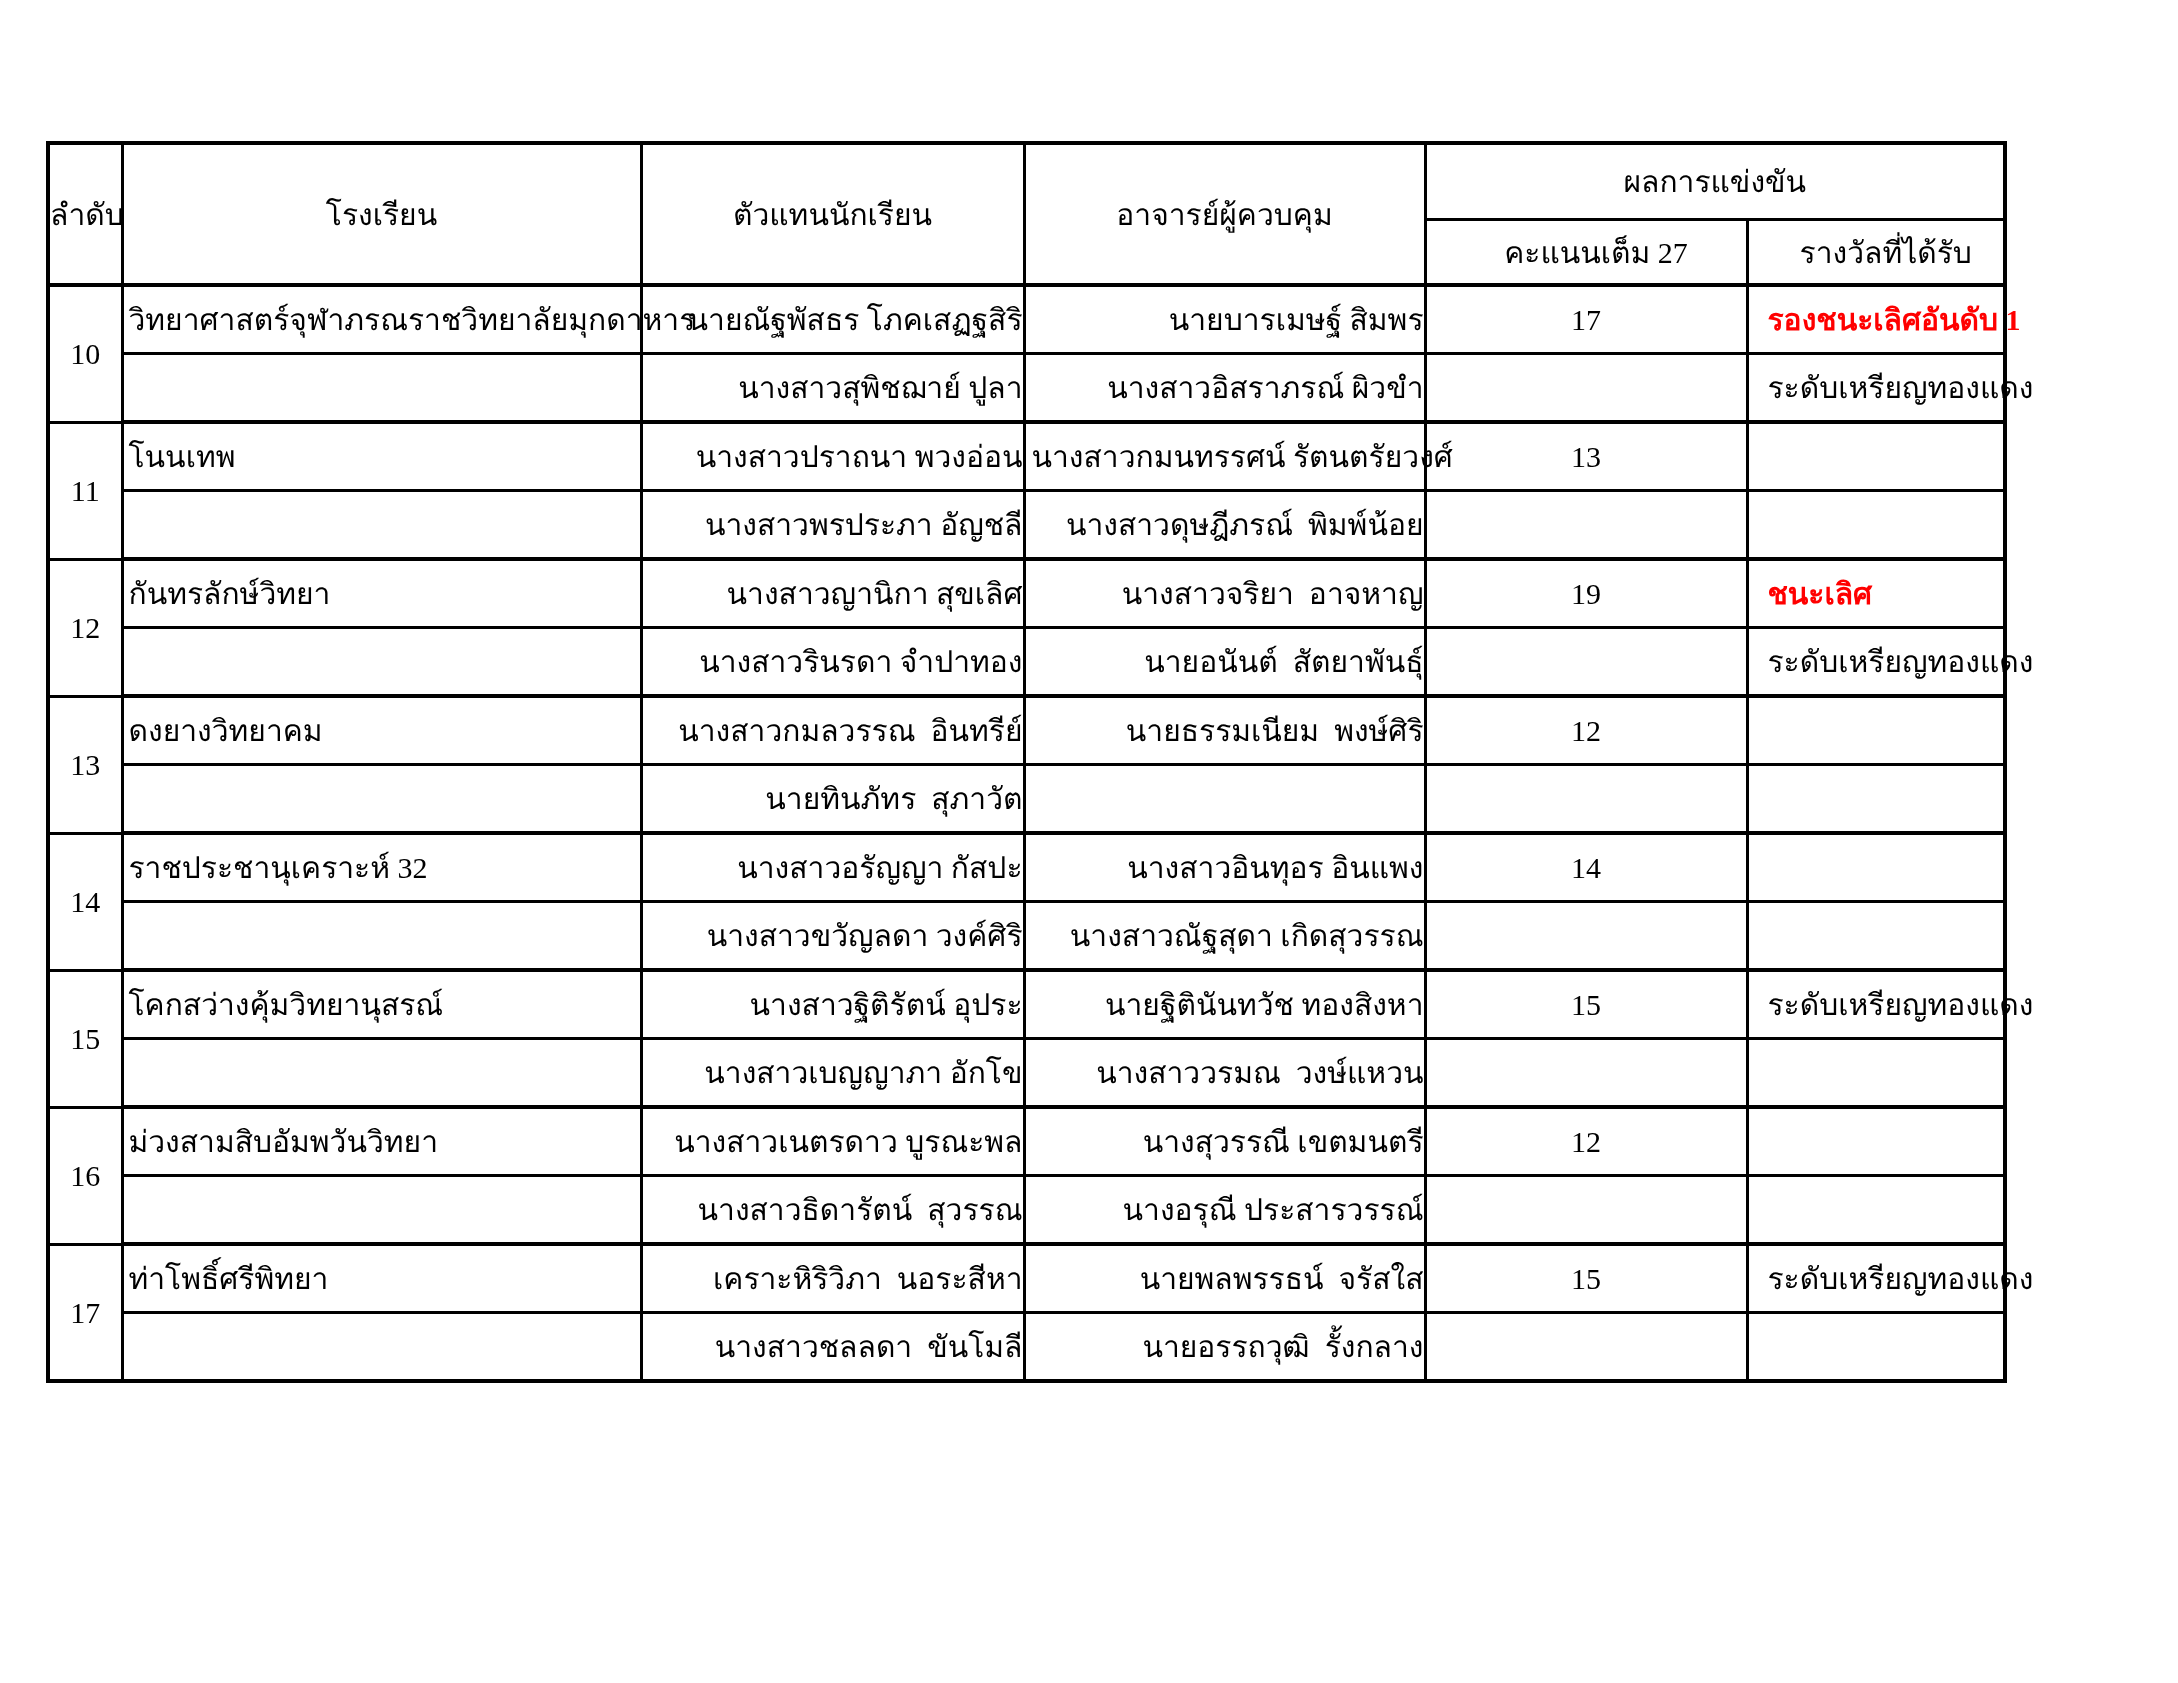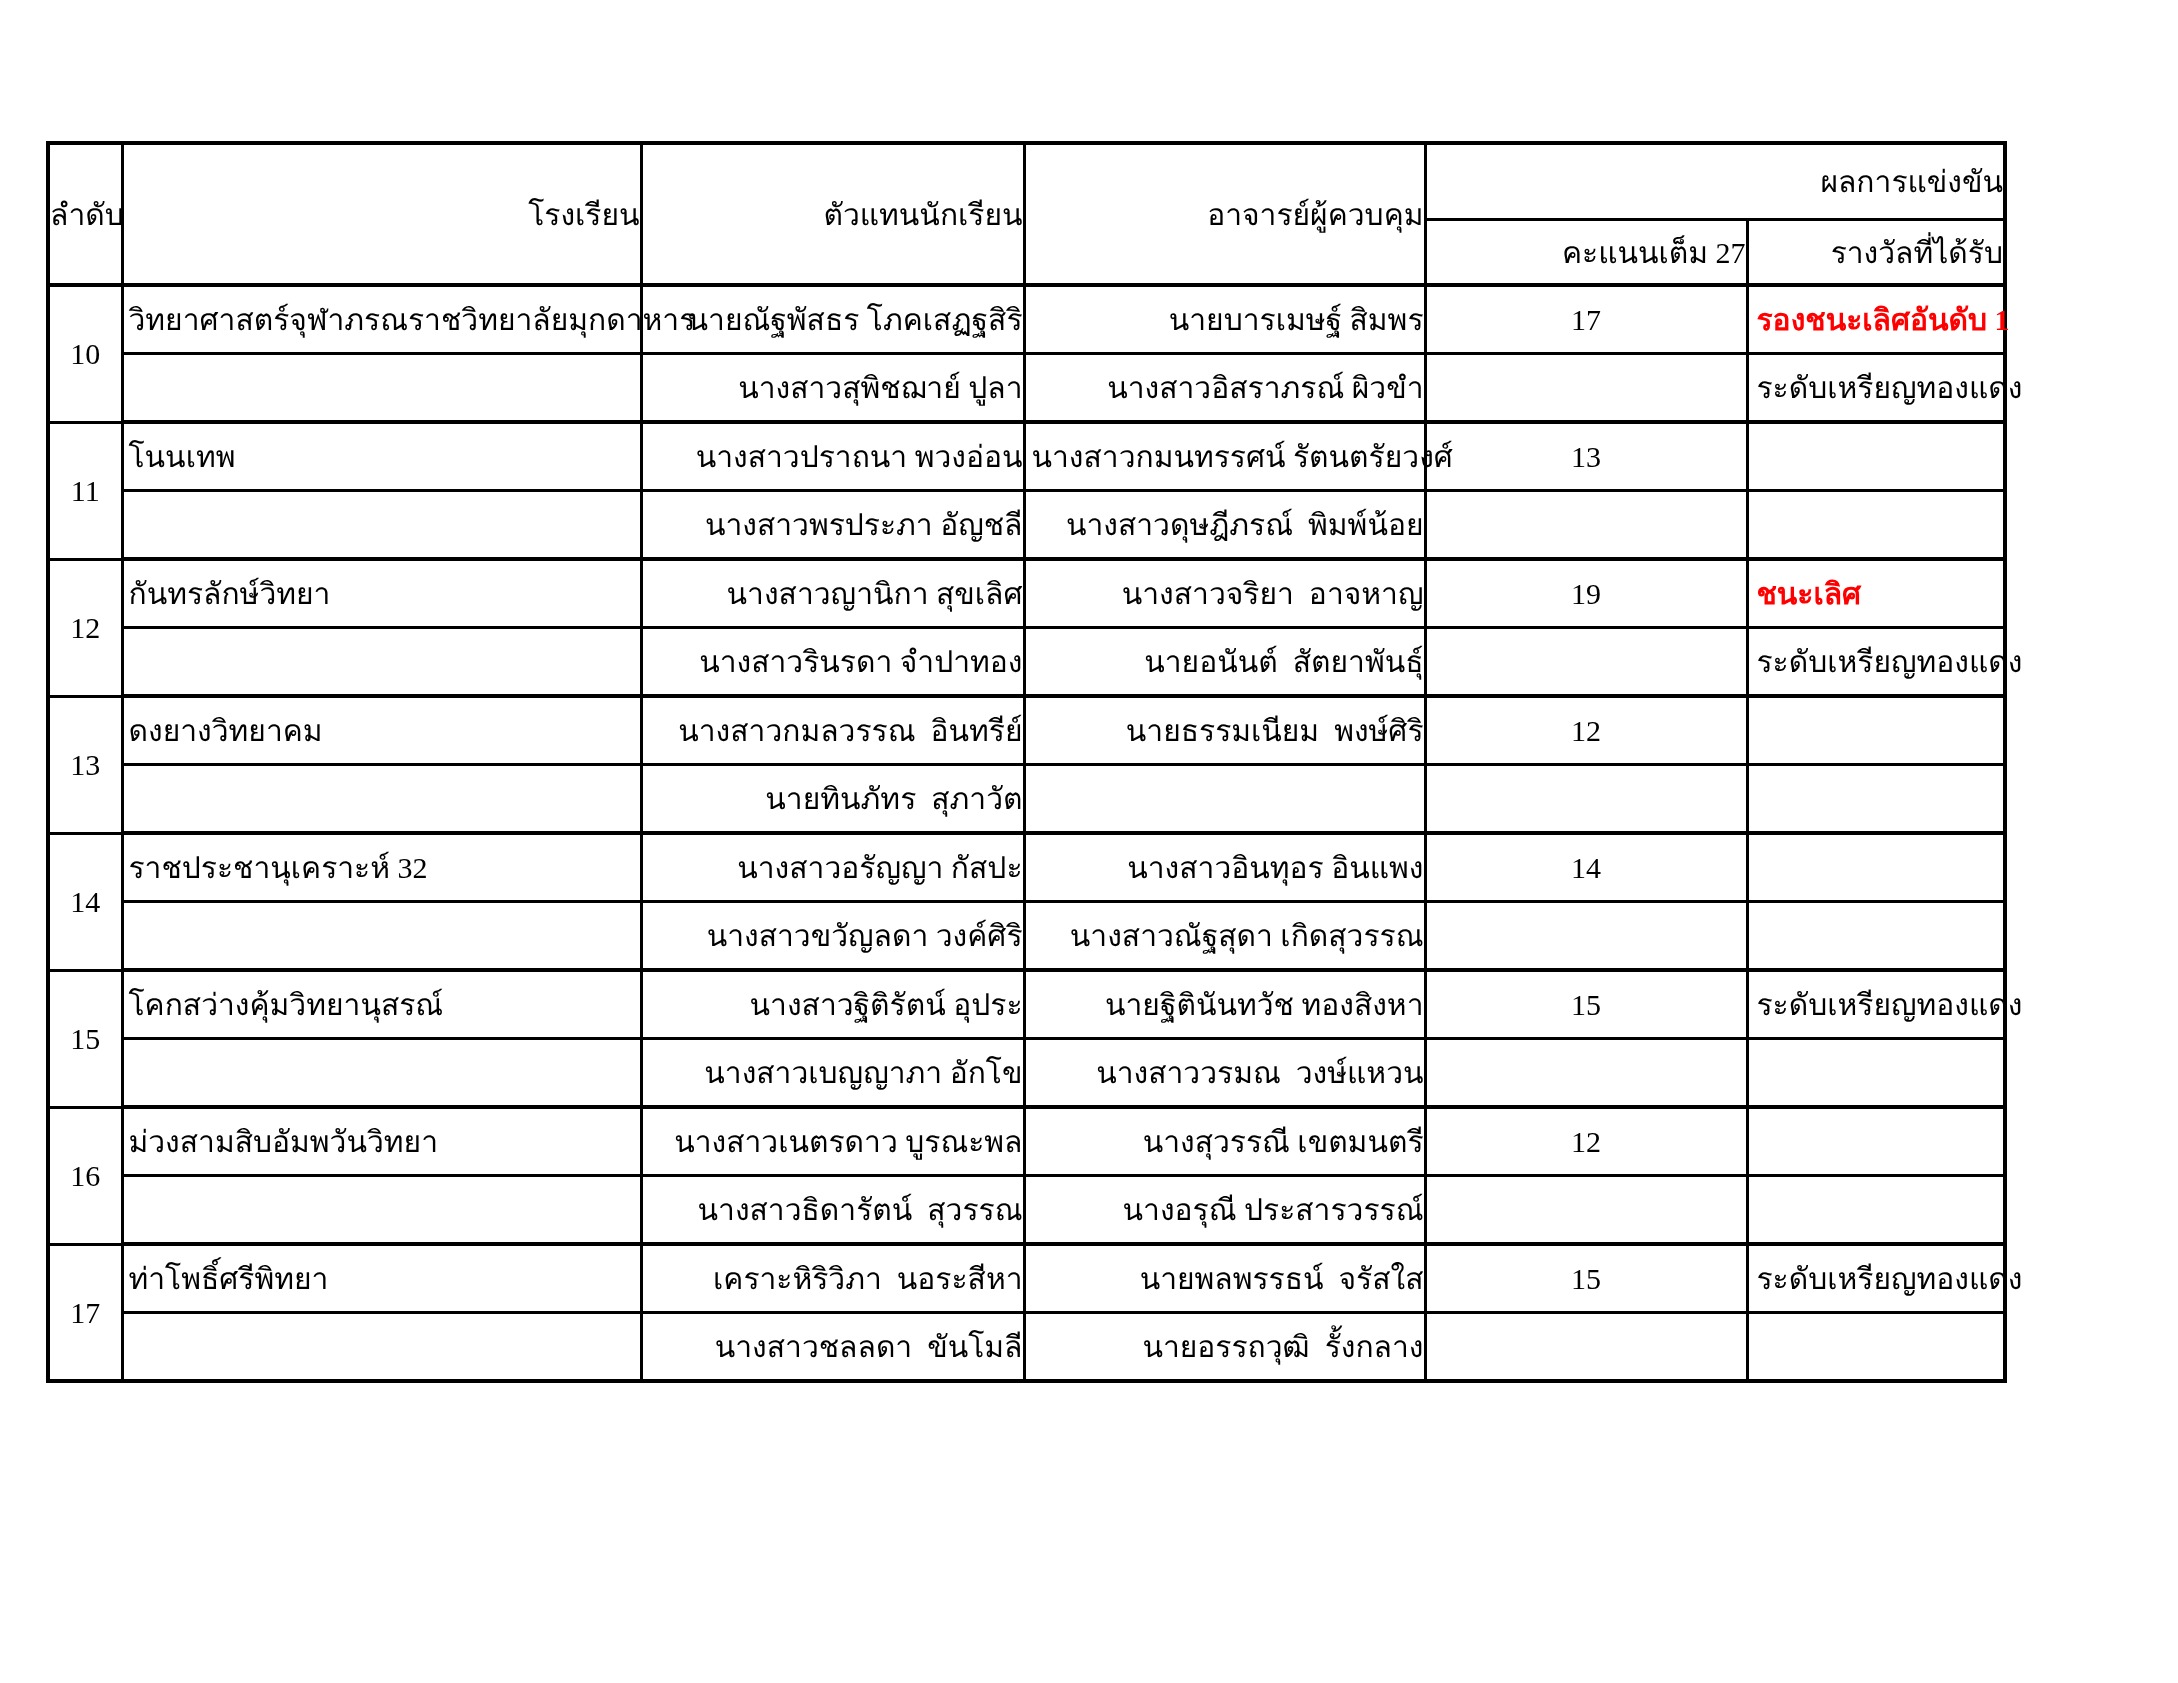--- a/index.html
+++ b/index.html
@@ -29,39 +29,39 @@
   }
   th, td {
     border: 3px solid #000;
     font-size: 30px;
     font-weight: normal;
     padding: 0;
     overflow: visible;
     white-space: pre;
   }
   thead th {
-    text-align: right;
+    text-align: center;
     vertical-align: middle;
   }
   thead tr.tier1 th.group { height: 73px; border-bottom-width: 3px; }
   thead tr.tier2 th { height: 62px; border-bottom-width: 4px; padding-left: 20px; }
   thead th.span2 { border-bottom-width: 4px; }
 
   tbody tr.r1 td { height: 65px; border-bottom-width: 2px; vertical-align: middle; }
   tbody tr.r2 td { height: 65px; border-bottom-width: 4px; vertical-align: middle; }
   tbody td.no {
     border-bottom-width: 4px;
     vertical-align: top;
     text-align: center;
     line-height: 65px;
   }
   td.school { padding-left: 5px; text-align: left; }
   td.person { padding-left: 6px; text-align: right; }
   td.score  { text-align: center; }
-  td.award  { padding-left: 8px; text-align: left; }
+  td.award  { padding-left: 19px; text-align: left; }
   td.award.red { color: #ff0000; font-weight: bold; }
 </style>
 </head>
 <body>
 
 <div class="page">
   <table class="results">
     <colgroup>
       <col style="width:74px">
       <col style="width:519px">

